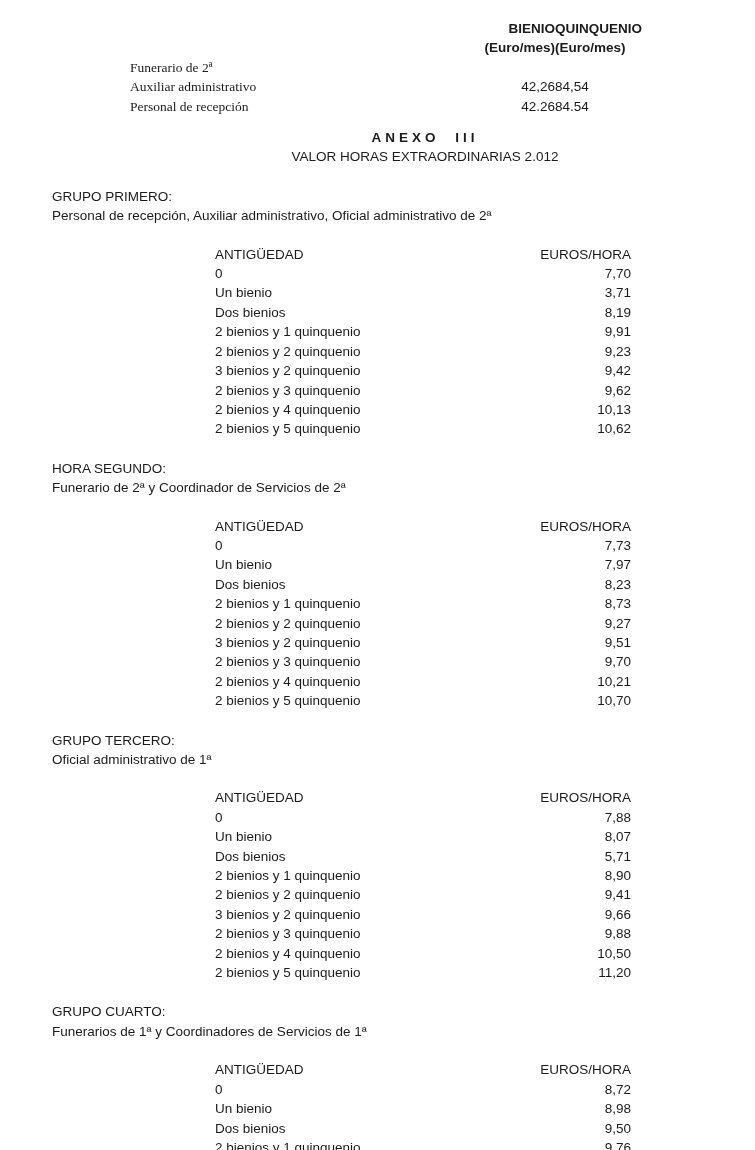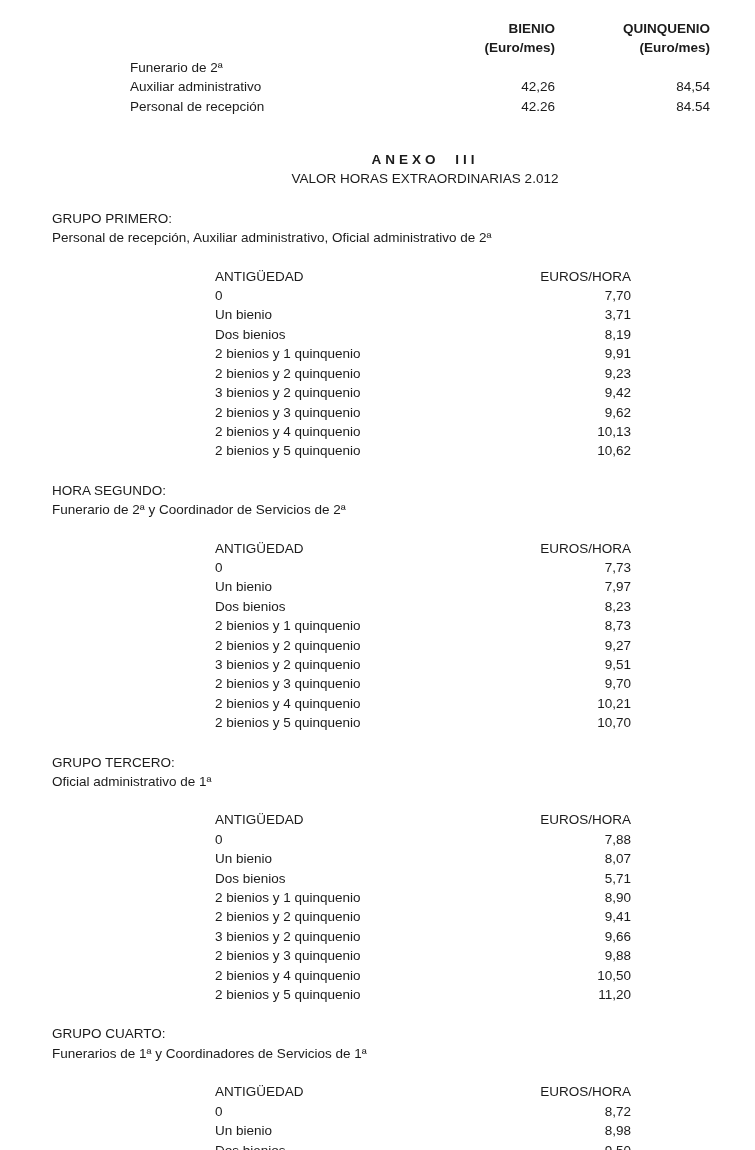--- a/index.html
+++ b/index.html
@@ -12,26 +12,26 @@
     font-family: "Liberation Sans", sans-serif;
     font-size: 13.5px;
     line-height: 19.4px;
     overflow: hidden;
   }
   .row { display: flex; }
   .bold { font-weight: bold; }
 
   
   .top-table { padding-top: 19px; margin-left: 130px; }
-  .tt-label { width: 290px; text-align: left; }
+  .tt-label { width: 290px; text-align: left; font-family: Liberation Serif, serif; }
   .tt-b { width: 135px; text-align: right; }
-  .tt-q { width: 155px; text-align: right; }
+  .tt-q { width: 155px; text-align: left; }
 
   
-  .annex { margin-top: 34px; padding-left: 95px; width: 660px; text-align: center; }
+  .annex { margin-top: 12px; padding-left: 95px; width: 660px; text-align: center; }
   .annex-title { font-weight: bold; letter-spacing: 4px; word-spacing: 8px; }
 
   
   .group { margin-top: 20px; }
   .group-head { margin-left: 52px; }
   .gtable { margin-left: 215px; margin-top: 19px; width: 416px; }
   .g-ant { width: 260px; text-align: left; }
   .g-val { width: 156px; text-align: right; }
 </style>
 </head>

